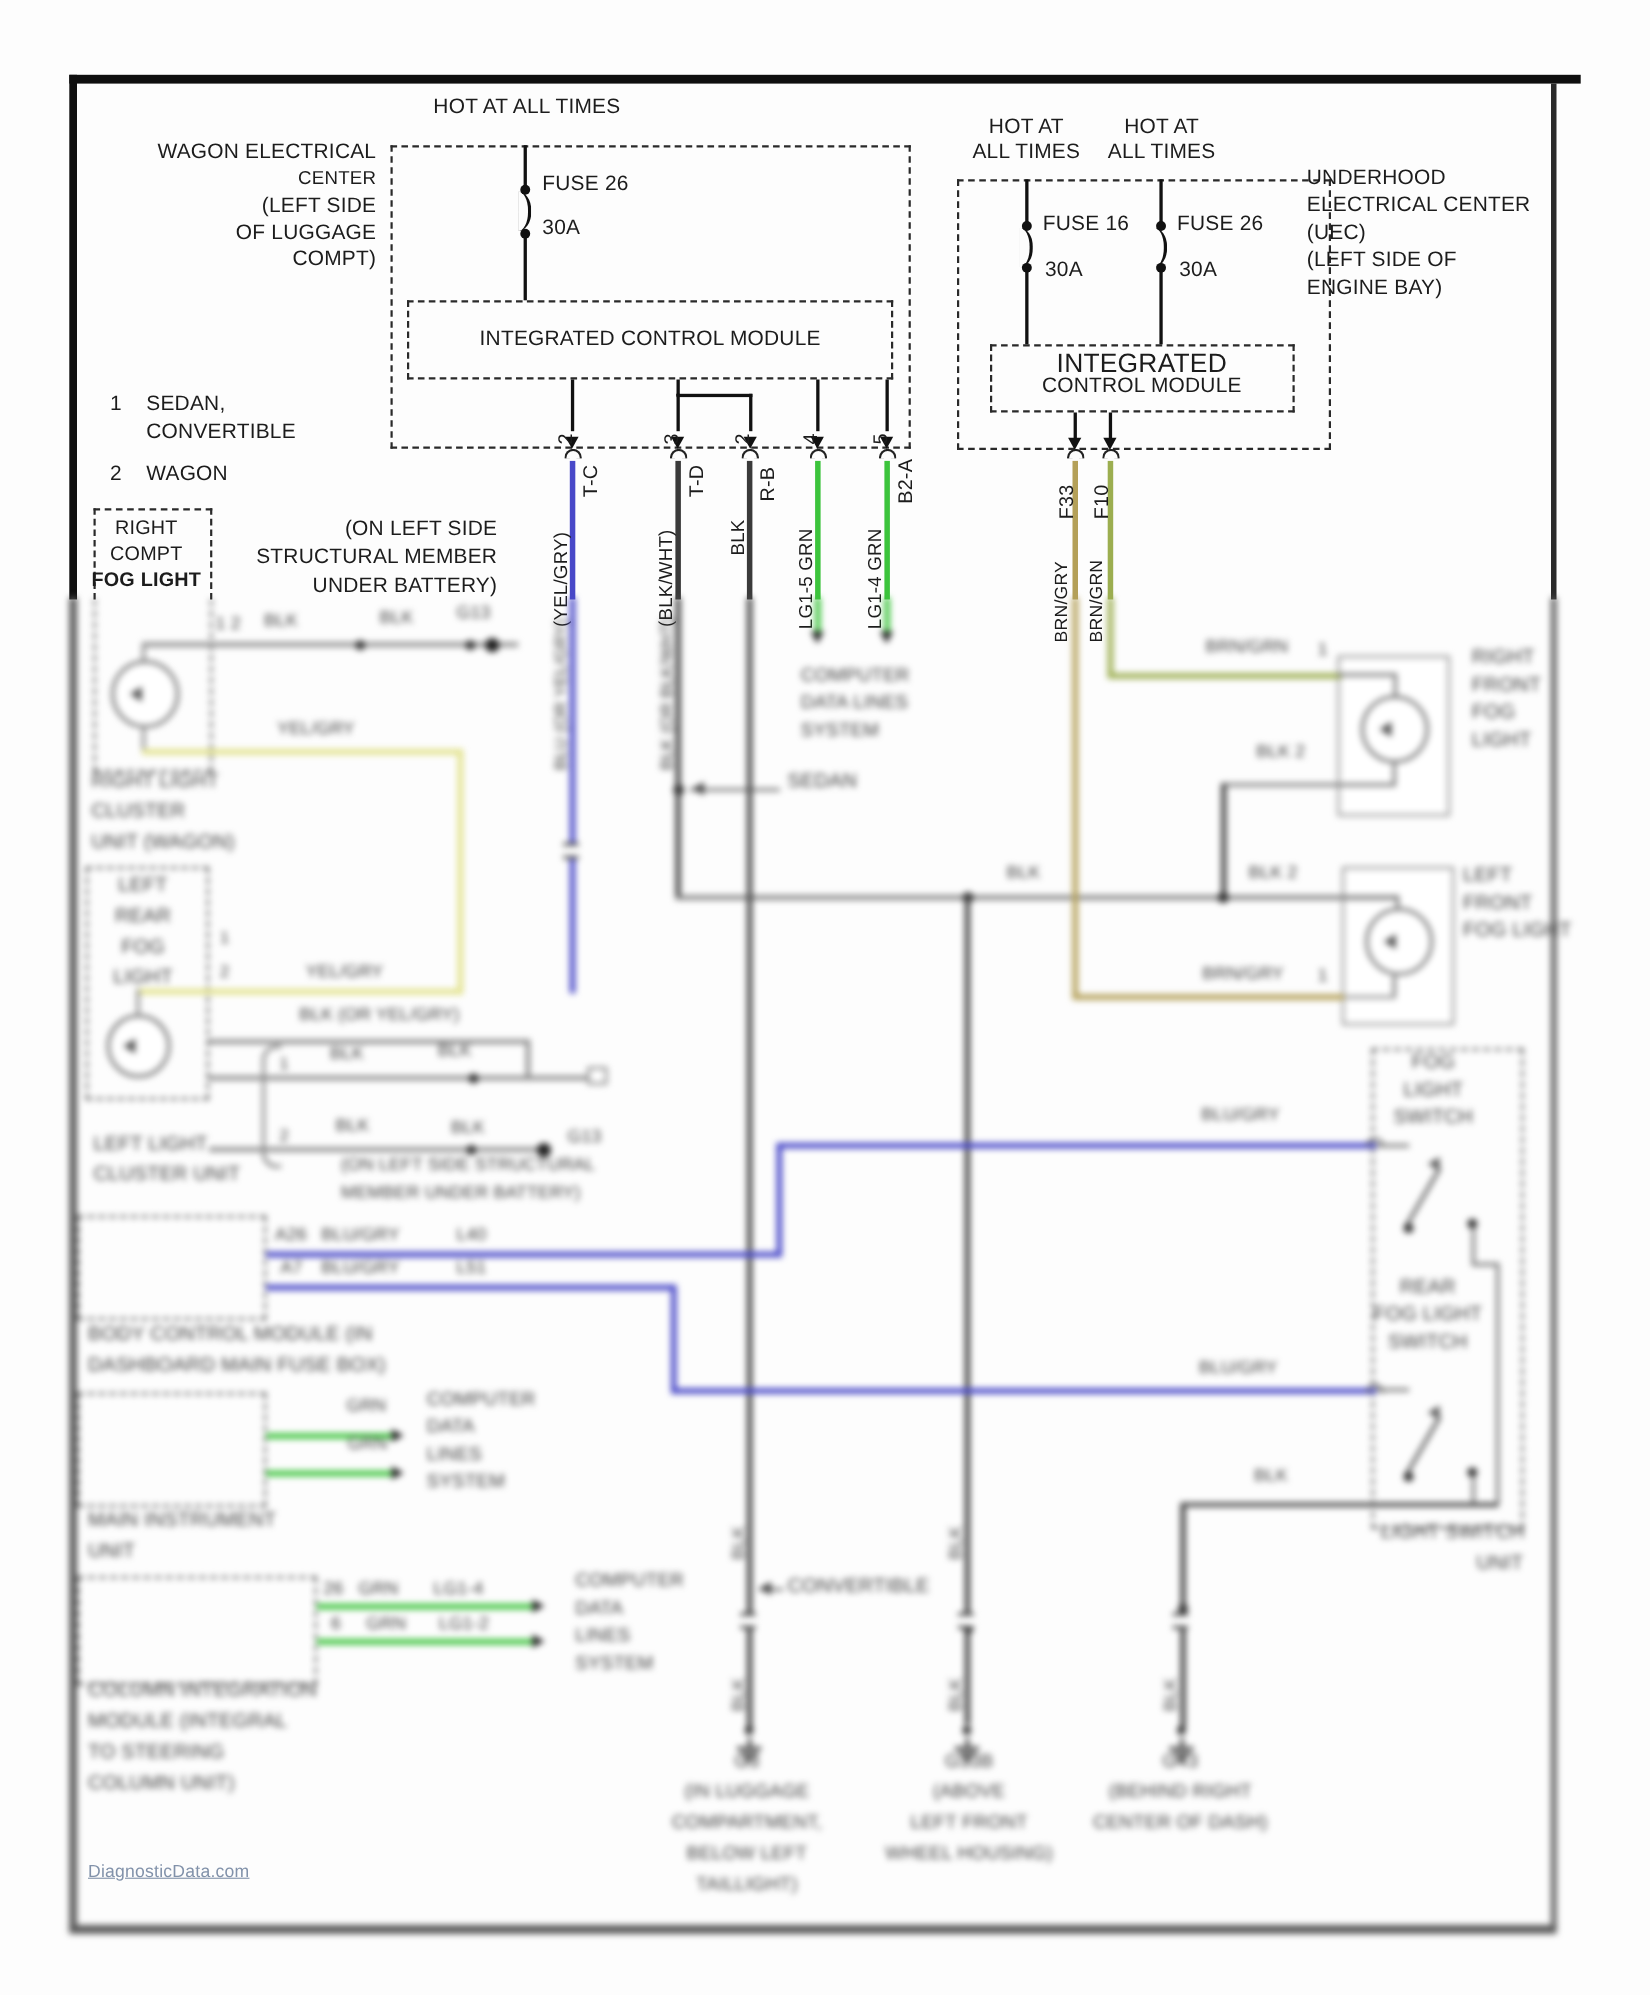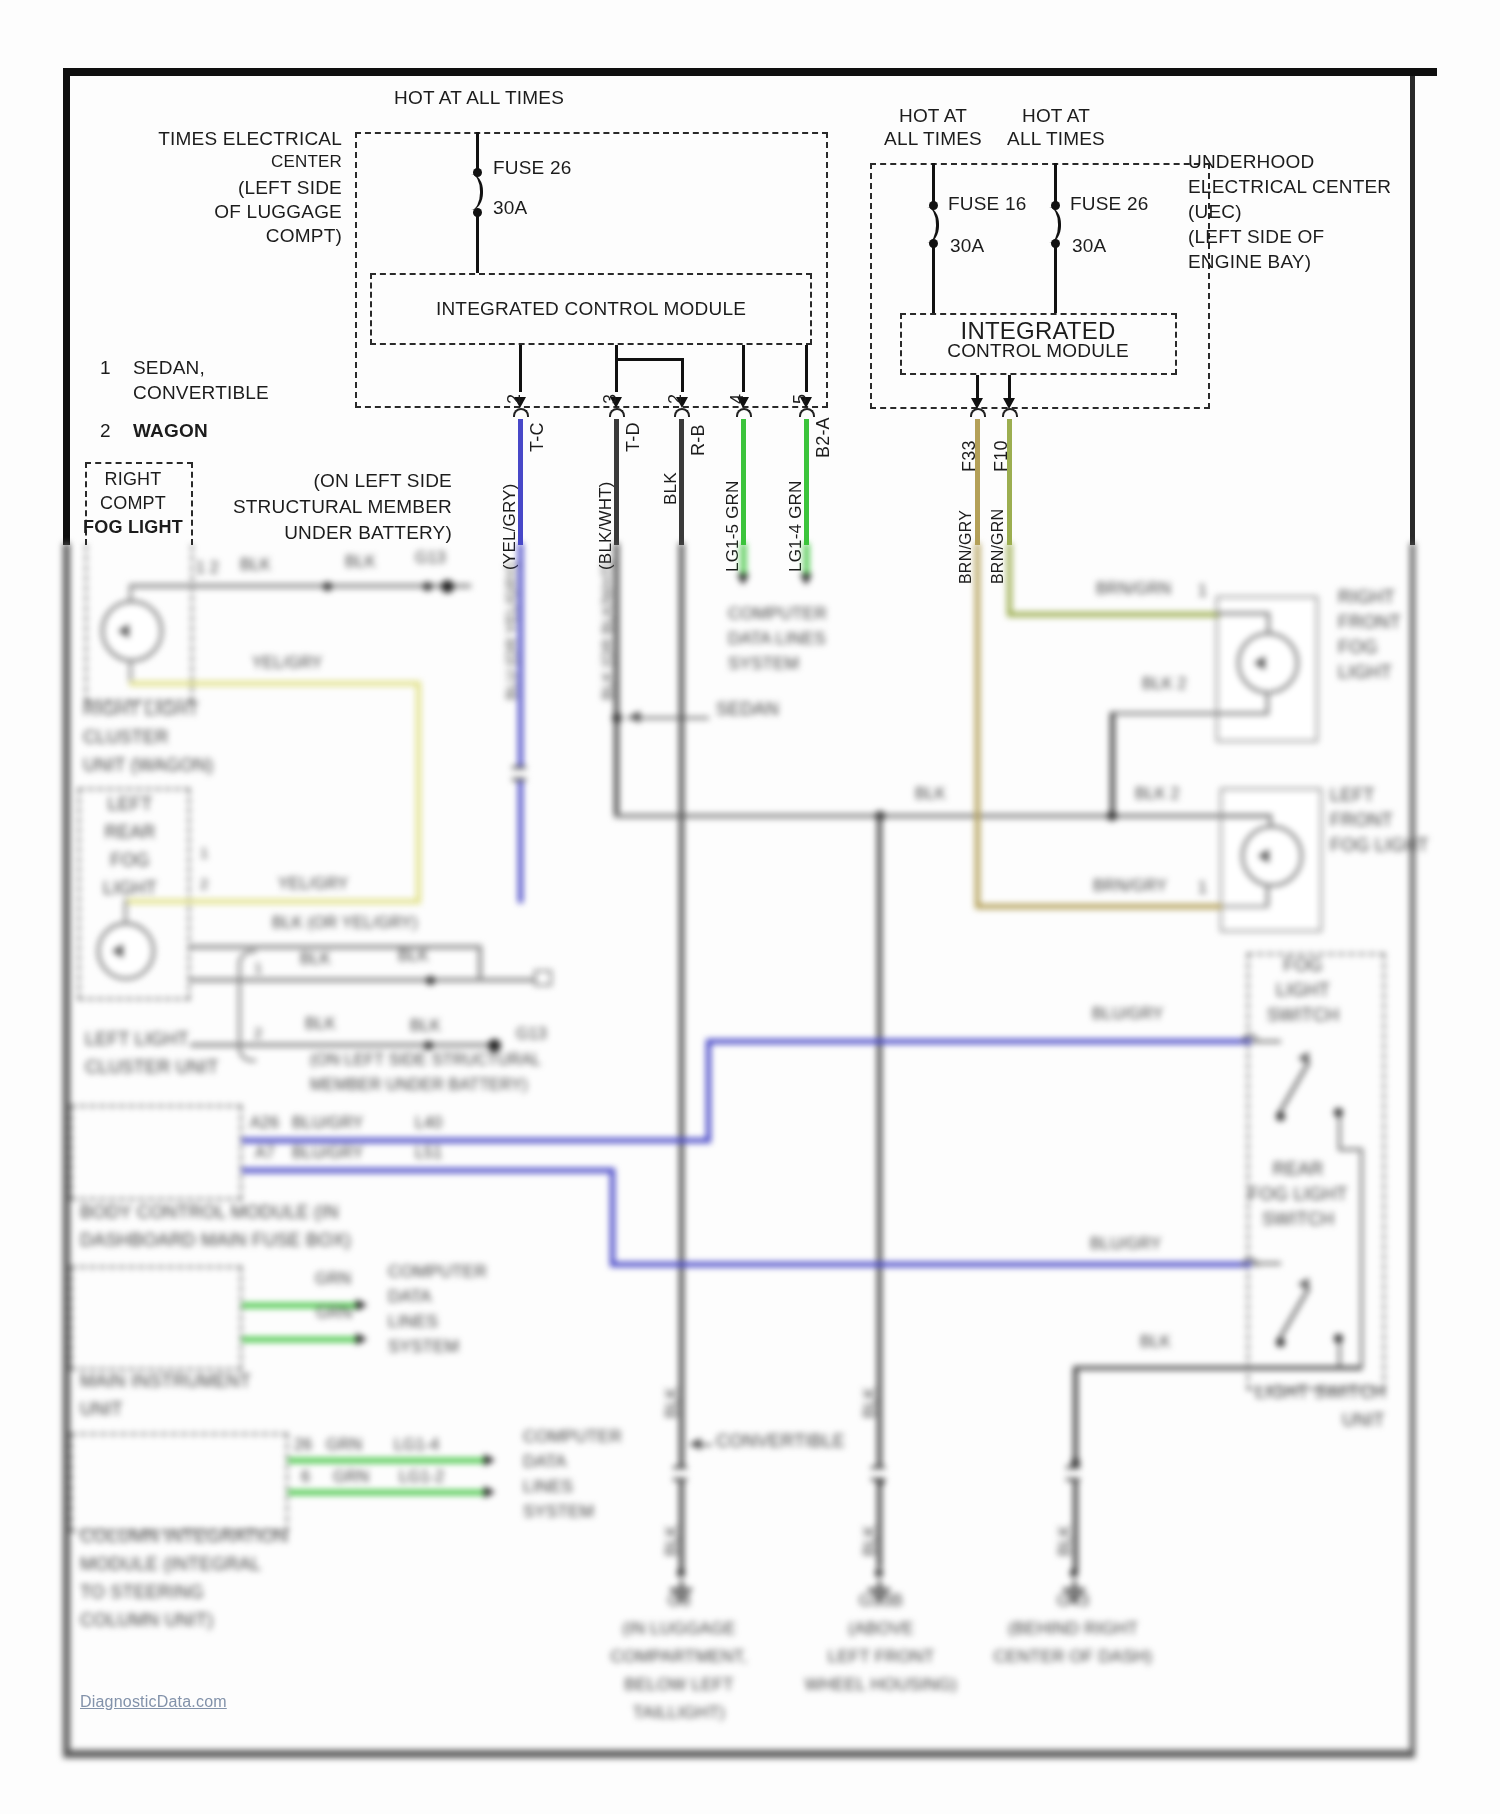--- a/index.html
+++ b/index.html
@@ -65,21 +65,21 @@
       <div class="shape" style="left: 970px; top: 408px; width: 16px; height: 9px; border-top: 2px solid rgb(34, 34, 34); border-right: 2px solid rgb(34, 34, 34); border-bottom: none; border-left: 2px solid rgb(34, 34, 34); border-image: initial; border-radius: 8px 8px 0px 0px;"></div>
       <div class="shape" style="left: 1002px; top: 408px; width: 16px; height: 9px; border-top: 2px solid rgb(34, 34, 34); border-right: 2px solid rgb(34, 34, 34); border-bottom: none; border-left: 2px solid rgb(34, 34, 34); border-image: initial; border-radius: 8px 8px 0px 0px;"></div>
       <div class="shape" style="left: 518px; top: 419px; width: 5px; height: 126px; background: rgb(72, 72, 200);"></div>
       <div class="shape" style="left: 614px; top: 419px; width: 5px; height: 126px; background: rgb(58, 58, 58);"></div>
       <div class="shape" style="left: 679px; top: 419px; width: 5px; height: 126px; background: rgb(58, 58, 58);"></div>
       <div class="shape" style="left: 741px; top: 419px; width: 5px; height: 126px; background: rgb(60, 196, 60);"></div>
       <div class="shape" style="left: 804px; top: 419px; width: 5px; height: 126px; background: rgb(60, 196, 60);"></div>
       <div class="shape" style="left: 975px; top: 419px; width: 5px; height: 126px; background: rgb(180, 160, 88);"></div>
       <div class="shape" style="left: 1007px; top: 419px; width: 5px; height: 126px; background: rgb(156, 174, 80);"></div>
       <span class="lbl" style="left: 479px; top: 88px; font-size: 19px; transform: translateX(-50%);">HOT AT ALL TIMES</span>
-      <span class="lbl" style="left: 342px; top: 129px; font-size: 19px; transform: translateX(-100%);">TIMES ELECTRICAL</span>
+      <span class="lbl" style="left: 342px; top: 129px; font-size: 19px; transform: translateX(-100%);">WAGON ELECTRICAL</span>
       <span class="lbl" style="left: 342px; top: 153px; font-size: 17px; transform: translateX(-100%);">CENTER</span>
       <span class="lbl" style="left: 342px; top: 178px; font-size: 19px; transform: translateX(-100%);">(LEFT SIDE</span>
       <span class="lbl" style="left: 342px; top: 202px; font-size: 19px; transform: translateX(-100%); text-align: right;">OF LUGGAGE</span>
       <span class="lbl" style="left: 342px; top: 226px; font-size: 19px; transform: translateX(-100%);">COMPT)</span>
       <span class="lbl" style="left: 493px; top: 158px; font-size: 19px;">FUSE 26</span>
       <span class="lbl" style="left: 493px; top: 198px; font-size: 19px;">30A</span>
       <span class="lbl" style="left: 591px; top: 299px; font-size: 19px; transform: translateX(-50%);">INTEGRATED CONTROL MODULE</span>
       <span class="lbl" style="left: 933px; top: 106px; font-size: 19px; transform: translateX(-50%);">HOT AT</span>
       <span class="lbl" style="left: 933px; top: 129px; font-size: 19px; transform: translateX(-50%);">ALL TIMES</span>
       <span class="lbl" style="left: 1056px; top: 106px; font-size: 19px; transform: translateX(-50%);">HOT AT</span>
@@ -92,21 +92,21 @@
       <span class="lbl" style="left: 1188px; top: 177px; font-size: 19px;">ELECTRICAL CENTER</span>
       <span class="lbl" style="left: 1188px; top: 202px; font-size: 19px;">(UEC)</span>
       <span class="lbl" style="left: 1188px; top: 227px; font-size: 19px;">(LEFT SIDE OF</span>
       <span class="lbl" style="left: 1188px; top: 252px; font-size: 19px;">ENGINE BAY)</span>
       <span class="lbl" style="left: 1038px; top: 318px; font-size: 24px; transform: translateX(-50%);">INTEGRATED</span>
       <span class="lbl" style="left: 1038px; top: 341px; font-size: 19px; transform: translateX(-50%);">CONTROL MODULE</span>
       <span class="lbl" style="left: 100px; top: 358px; font-size: 19px;">1</span>
       <span class="lbl" style="left: 133px; top: 358px; font-size: 19px;">SEDAN,</span>
       <span class="lbl" style="left: 133px; top: 383px; font-size: 19px;">CONVERTIBLE</span>
       <span class="lbl" style="left: 100px; top: 421px; font-size: 19px;">2</span>
-      <span class="lbl" style="left: 133px; top: 421px; font-size: 19px; font-weight: bold;">WAGON</span>
+      <span class="lbl" style="left: 133px; top: 421px; font-size: 19px;">WAGON</span>
       <span class="lbl" style="left: 133px; top: 470px; font-size: 18px; transform: translateX(-50%);">RIGHT</span>
       <span class="lbl" style="left: 133px; top: 494px; font-size: 18px; transform: translateX(-50%);">COMPT</span>
       <span class="lbl" style="left: 133px; top: 518px; font-size: 18px; transform: translateX(-50%); font-weight: bold;">FOG LIGHT</span>
       <span class="lbl" style="left: 452px; top: 471px; font-size: 19px; transform: translateX(-100%);">(ON LEFT SIDE</span>
       <span class="lbl" style="left: 452px; top: 497px; font-size: 19px; transform: translateX(-100%);">STRUCTURAL MEMBER</span>
       <span class="lbl" style="left: 452px; top: 523px; font-size: 19px; transform: translateX(-100%);">UNDER BATTERY)</span>
       <span class="lbl rot" style="left: 505px; top: 404px; font-size: 18px; transform: rotate(-90deg);">2</span>
       <span class="lbl rot" style="left: 528px; top: 452px; font-size: 18px; transform: rotate(-90deg);">T-C</span>
       <span class="lbl rot" style="left: 501px; top: 570px; font-size: 17px; transform: rotate(-90deg);">(YEL/GRY)</span>
       <span class="lbl rot" style="left: 601px; top: 404px; font-size: 18px; transform: rotate(-90deg);">3</span>

